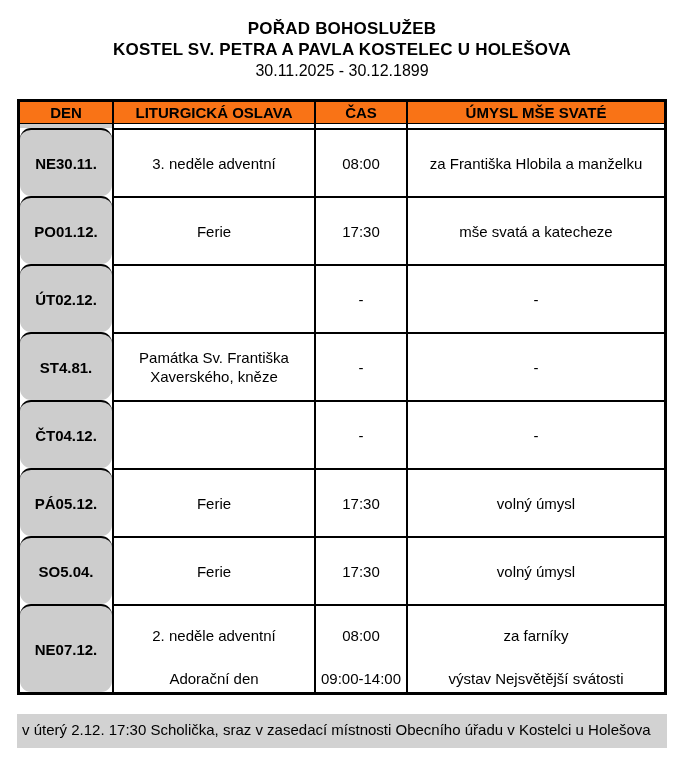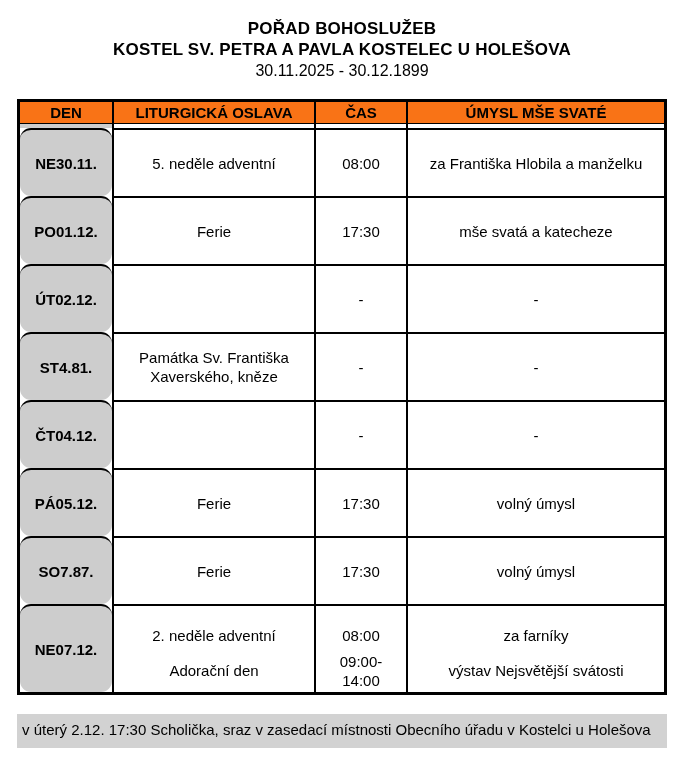--- a/index.html
+++ b/index.html
@@ -71,21 +71,21 @@
   .day {
     background: #cdcdcd;
     font-weight: bold;
     border-radius: 11px;
   }
 
   
   .stack {
     flex-direction: column;
     justify-content: flex-start;
-    padding: 8px;
+    padding: 0;
   }
   .stack .line1 {
     flex: 1 1 auto;
     display: flex;
     align-items: center;
     justify-content: center;
     width: 100%;
   }
   .stack .line2 {
     height: 27px;
@@ -126,21 +126,21 @@
 
     <div class="cell sp graycol"></div>
     <div class="cell sp bl"></div>
     <div class="cell sp bl"></div>
     <div class="cell sp bl"></div>
 
     <div class="cell day bt">
         <span>NE</span>
         <span>30.11.</span>
       </div>
-    <div class="cell bl bt">5. neděle adventní</div>
+    <div class="cell bl bt">3. neděle adventní</div>
     <div class="cell bl bt">08:00</div>
     <div class="cell bl bt">za Františka Hlobila a manželku</div>
 
     <div class="cell day bt">
         <span>PO</span>
         <span>01.12.</span>
       </div>
     <div class="cell bl bt">Ferie</div>
     <div class="cell bl bt">17:30</div>
     <div class="cell bl bt">mše svatá a katecheze</div>
@@ -172,21 +172,21 @@
     <div class="cell day bt">
         <span>PÁ</span>
         <span>05.12.</span>
       </div>
     <div class="cell bl bt">Ferie</div>
     <div class="cell bl bt">17:30</div>
     <div class="cell bl bt">volný úmysl</div>
 
     <div class="cell day bt">
         <span>SO</span>
-        <span>7.87.</span>
+        <span>5.04.</span>
       </div>
     <div class="cell bl bt">Ferie</div>
     <div class="cell bl bt">17:30</div>
     <div class="cell bl bt">volný úmysl</div>
 
     <div class="cell day bt">
         <span>NE</span>
         <span>07.12.</span>
       </div>
     <div class="cell bl bt stack">

